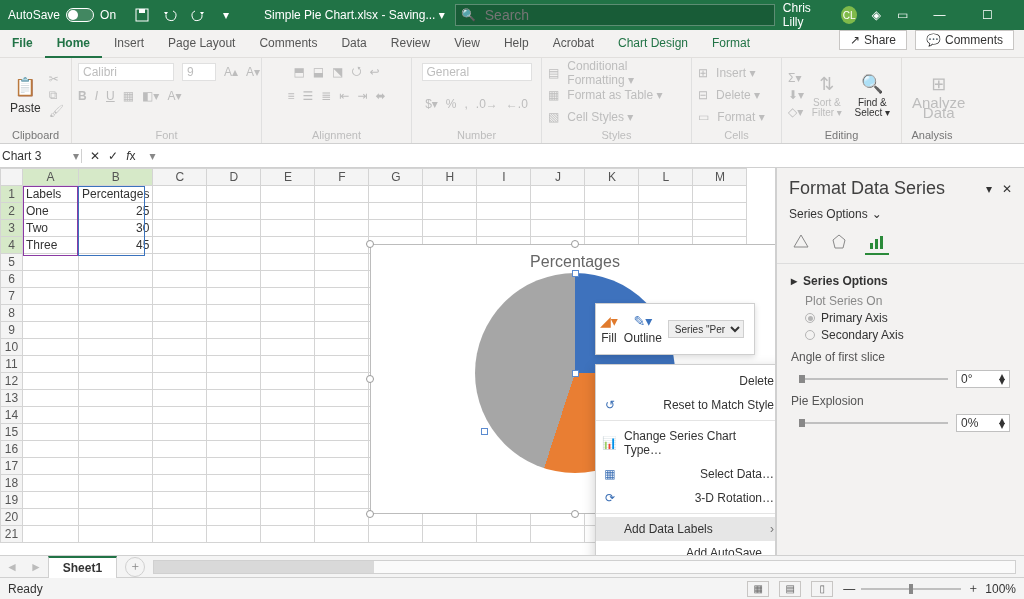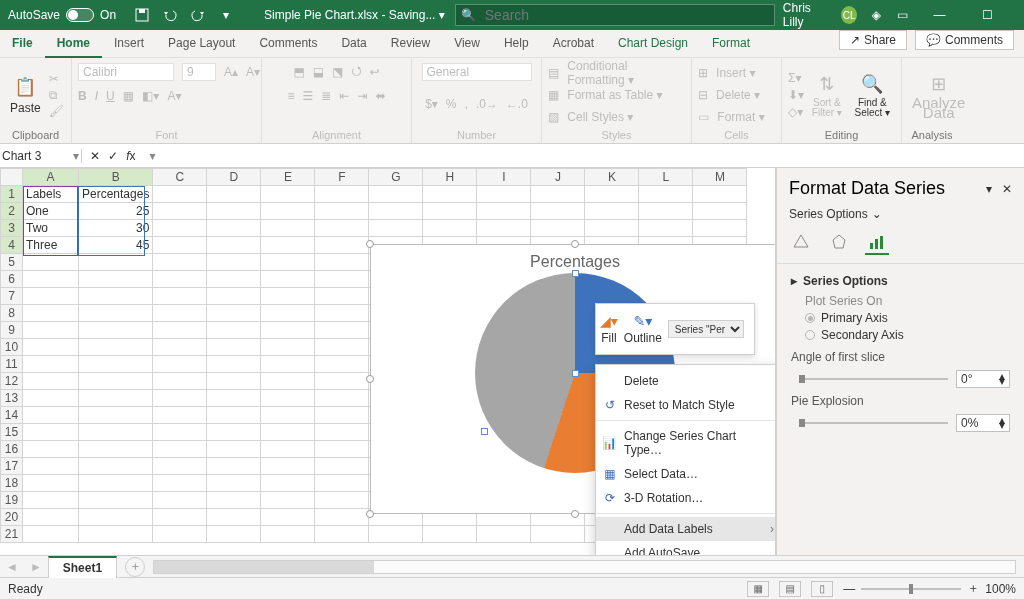--- a/index.html
+++ b/index.html
@@ -80,29 +80,29 @@
   .ctitle{text-align:center;font-size:16px;color:#666;padding:8px 0 2px;}
   .piewrap{position:relative;width:200px;height:200px;margin:0 auto;}
   .pie{width:200px;height:200px;border-radius:50%;background:conic-gradient(#3e72bd 0deg 90deg,#e97e33 90deg 198deg,#a6a6a6 198deg 360deg);position:relative;}
   .pt{position:absolute;width:7px;height:7px;background:#fff;border:1px solid #5b8bd0;}
   .minitool{position:absolute;left:595px;top:135px;width:160px;height:52px;background:#fff;border:1px solid #cfcfcf;box-shadow:0 2px 6px rgba(0,0,0,.15);display:flex;align-items:center;padding:4px;gap:6px;}
   .mt-item{display:flex;flex-direction:column;align-items:center;font-size:10px;color:#666;gap:2px;}
   .mt-select{border:1px solid #cfcfcf;font-size:10px;padding:1px 2px;height:18px;width:76px;}
 
   
   .ctx{position:absolute;left:595px;top:196px;width:190px;background:#fff;border:1px solid #cfcfcf;box-shadow:0 4px 12px rgba(0,0,0,.2);padding:4px 0;z-index:50;}
-  .ctx .item{display:flex;align-items:center;gap:8px;padding:5px 10px 5px 28px;position:relative;color:#444;}
+  .ctx .item{display:flex;align-items:center;gap:8px;padding:5px 10px 5px 28px;position:relative;color:#444;justify-content:flex-end;}
   .ctx .item .mico{position:absolute;left:6px;width:16px;text-align:center;color:#3b6fb5;}
   .ctx .item.dis{color:#b5b5b5;}
   .ctx .item.hl{background:#e6e6e6;}
   .ctx .arrow{margin-left:auto;color:#777;}
 
   
   .pane-head{display:flex;align-items:center;justify-content:space-between;padding:10px 12px 6px;}
-  .pane-head h1{font-size:18px;color:#000000;font-weight:400;margin:0;}
+  .pane-head h1{font-size:18px;color:#404040;font-weight:400;margin:0;}
   .pane-sub{padding:2px 12px 8px;color:#3a6a3a;font-size:12px;display:flex;align-items:center;gap:4px;}
   .pane-icons{display:flex;gap:14px;padding:2px 12px 8px;}
   .pico{width:24px;height:24px;display:flex;align-items:center;justify-content:center;color:#888;border-bottom:2px solid transparent;}
   .pico.active{border-bottom:2px solid #2a8a3a;color:#2a8a3a;}
   .opts{padding:4px 14px;}
   .opt-title{display:flex;align-items:center;gap:6px;color:#2a6b2a;font-weight:600;margin:6px 0;}
   .radio{display:flex;align-items:center;gap:6px;color:#b5b5b5;margin:3px 0 3px 14px;font-size:12px;}
   .radio .dot{width:10px;height:10px;border:1px solid #b5b5b5;border-radius:50%;display:inline-flex;align-items:center;justify-content:center;}
   .radio .dot.inner::after{content:"";width:5px;height:5px;background:#b5b5b5;border-radius:50%;}
   .field{display:flex;align-items:center;justify-content:space-between;margin:6px 0;color:#555;}

